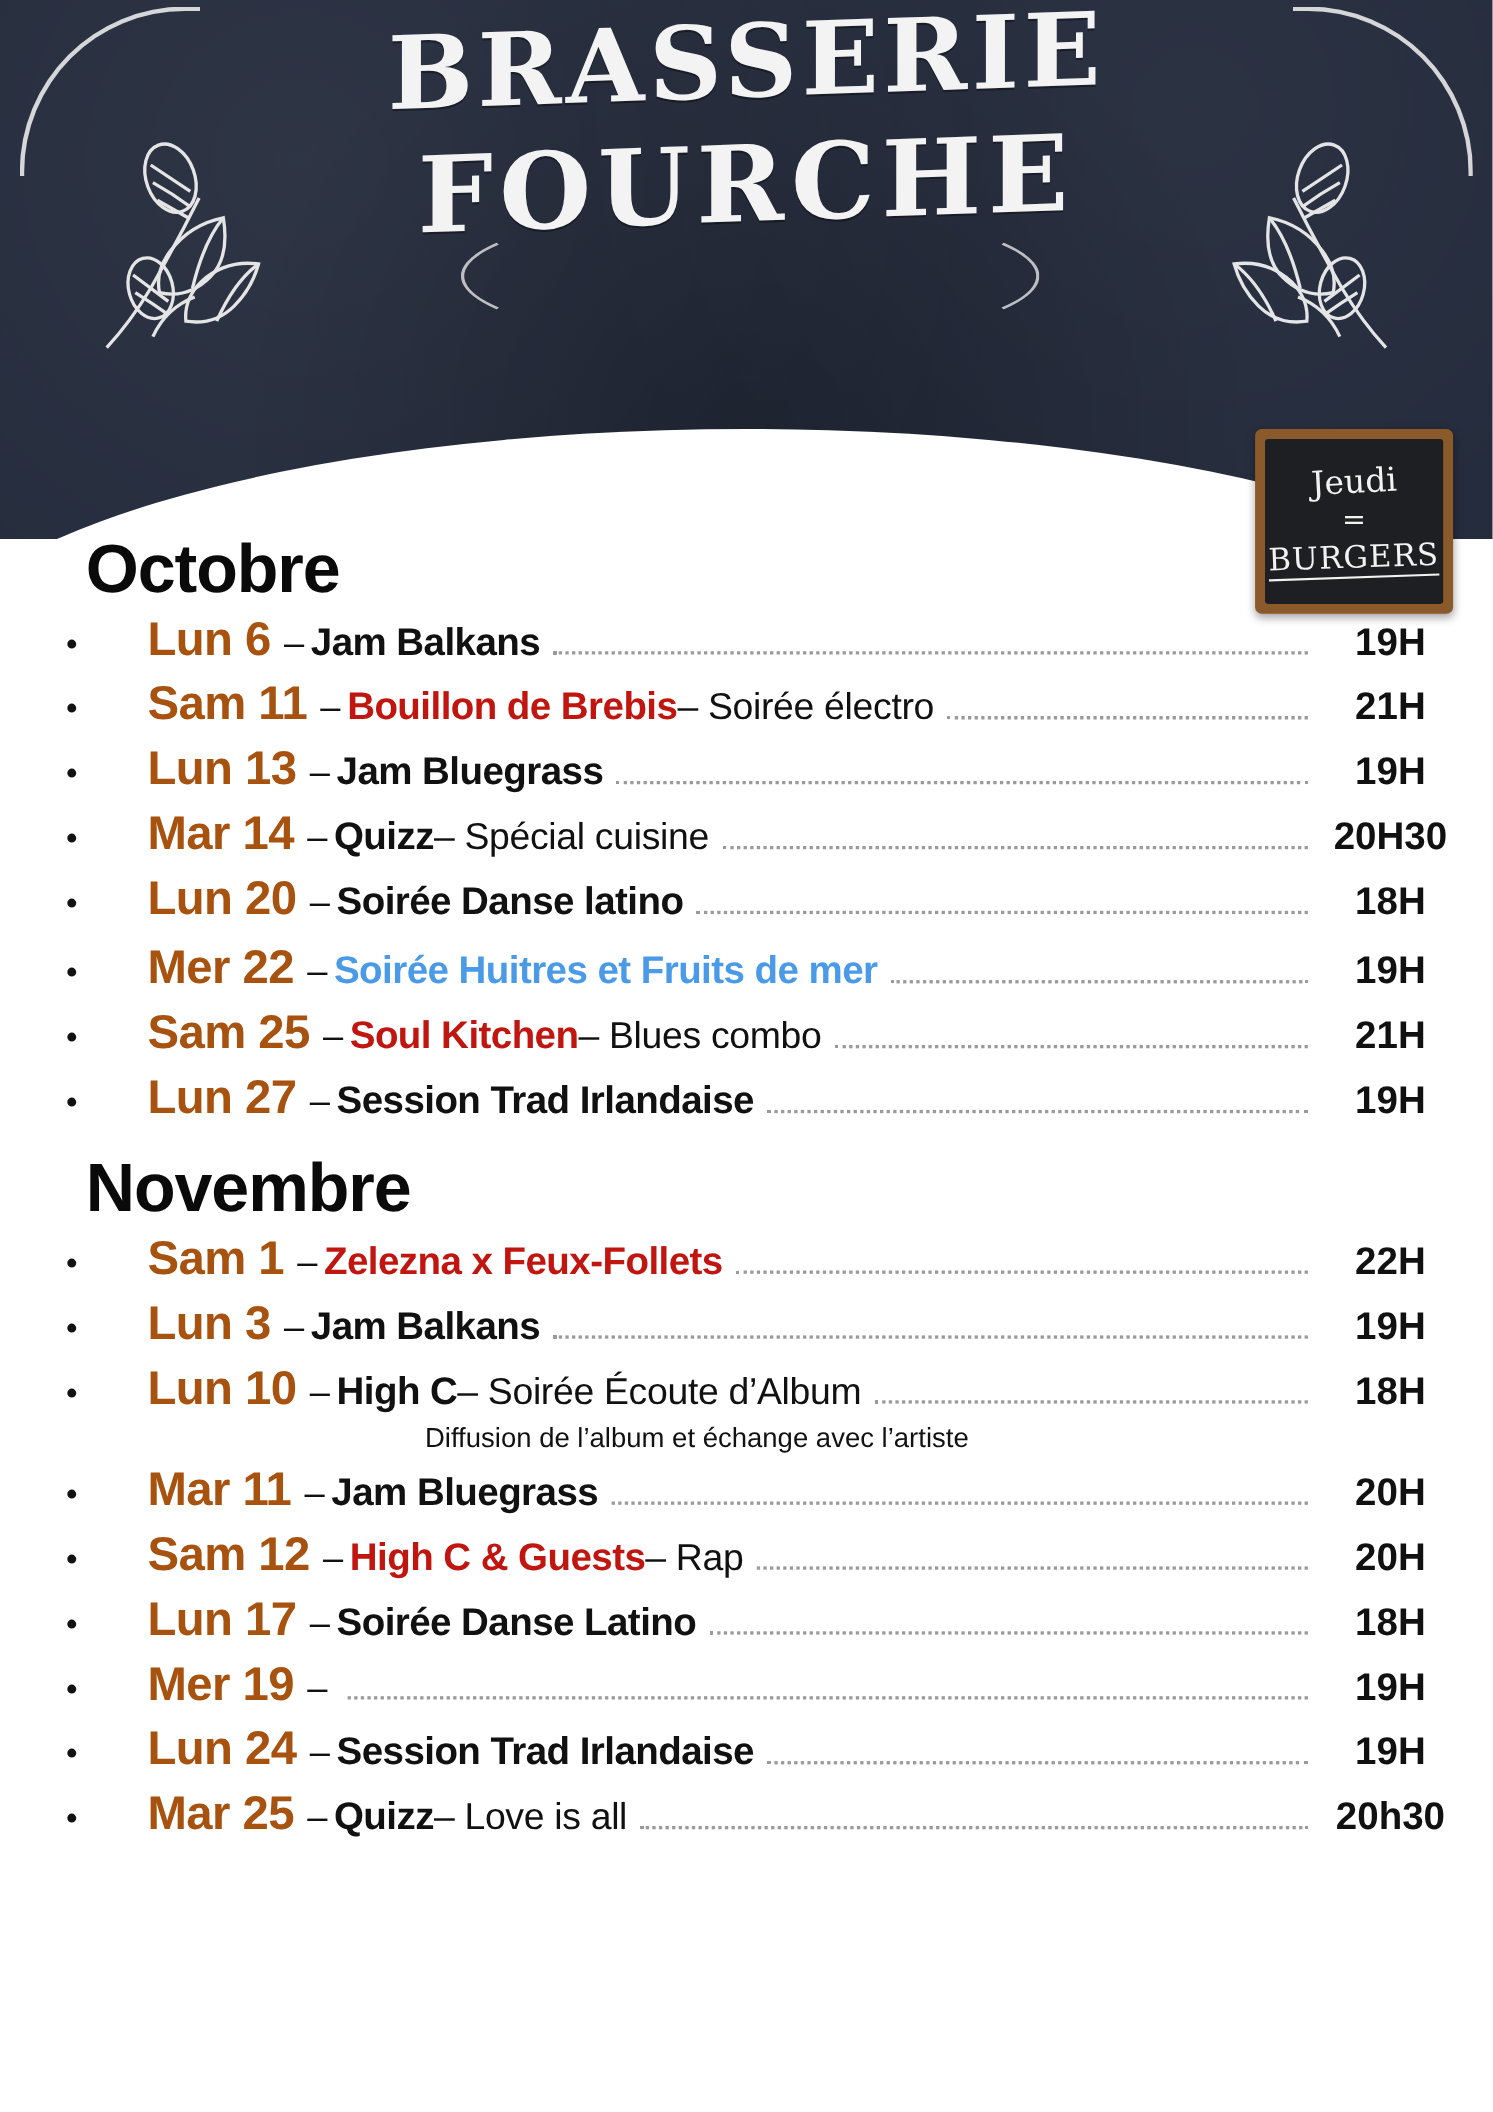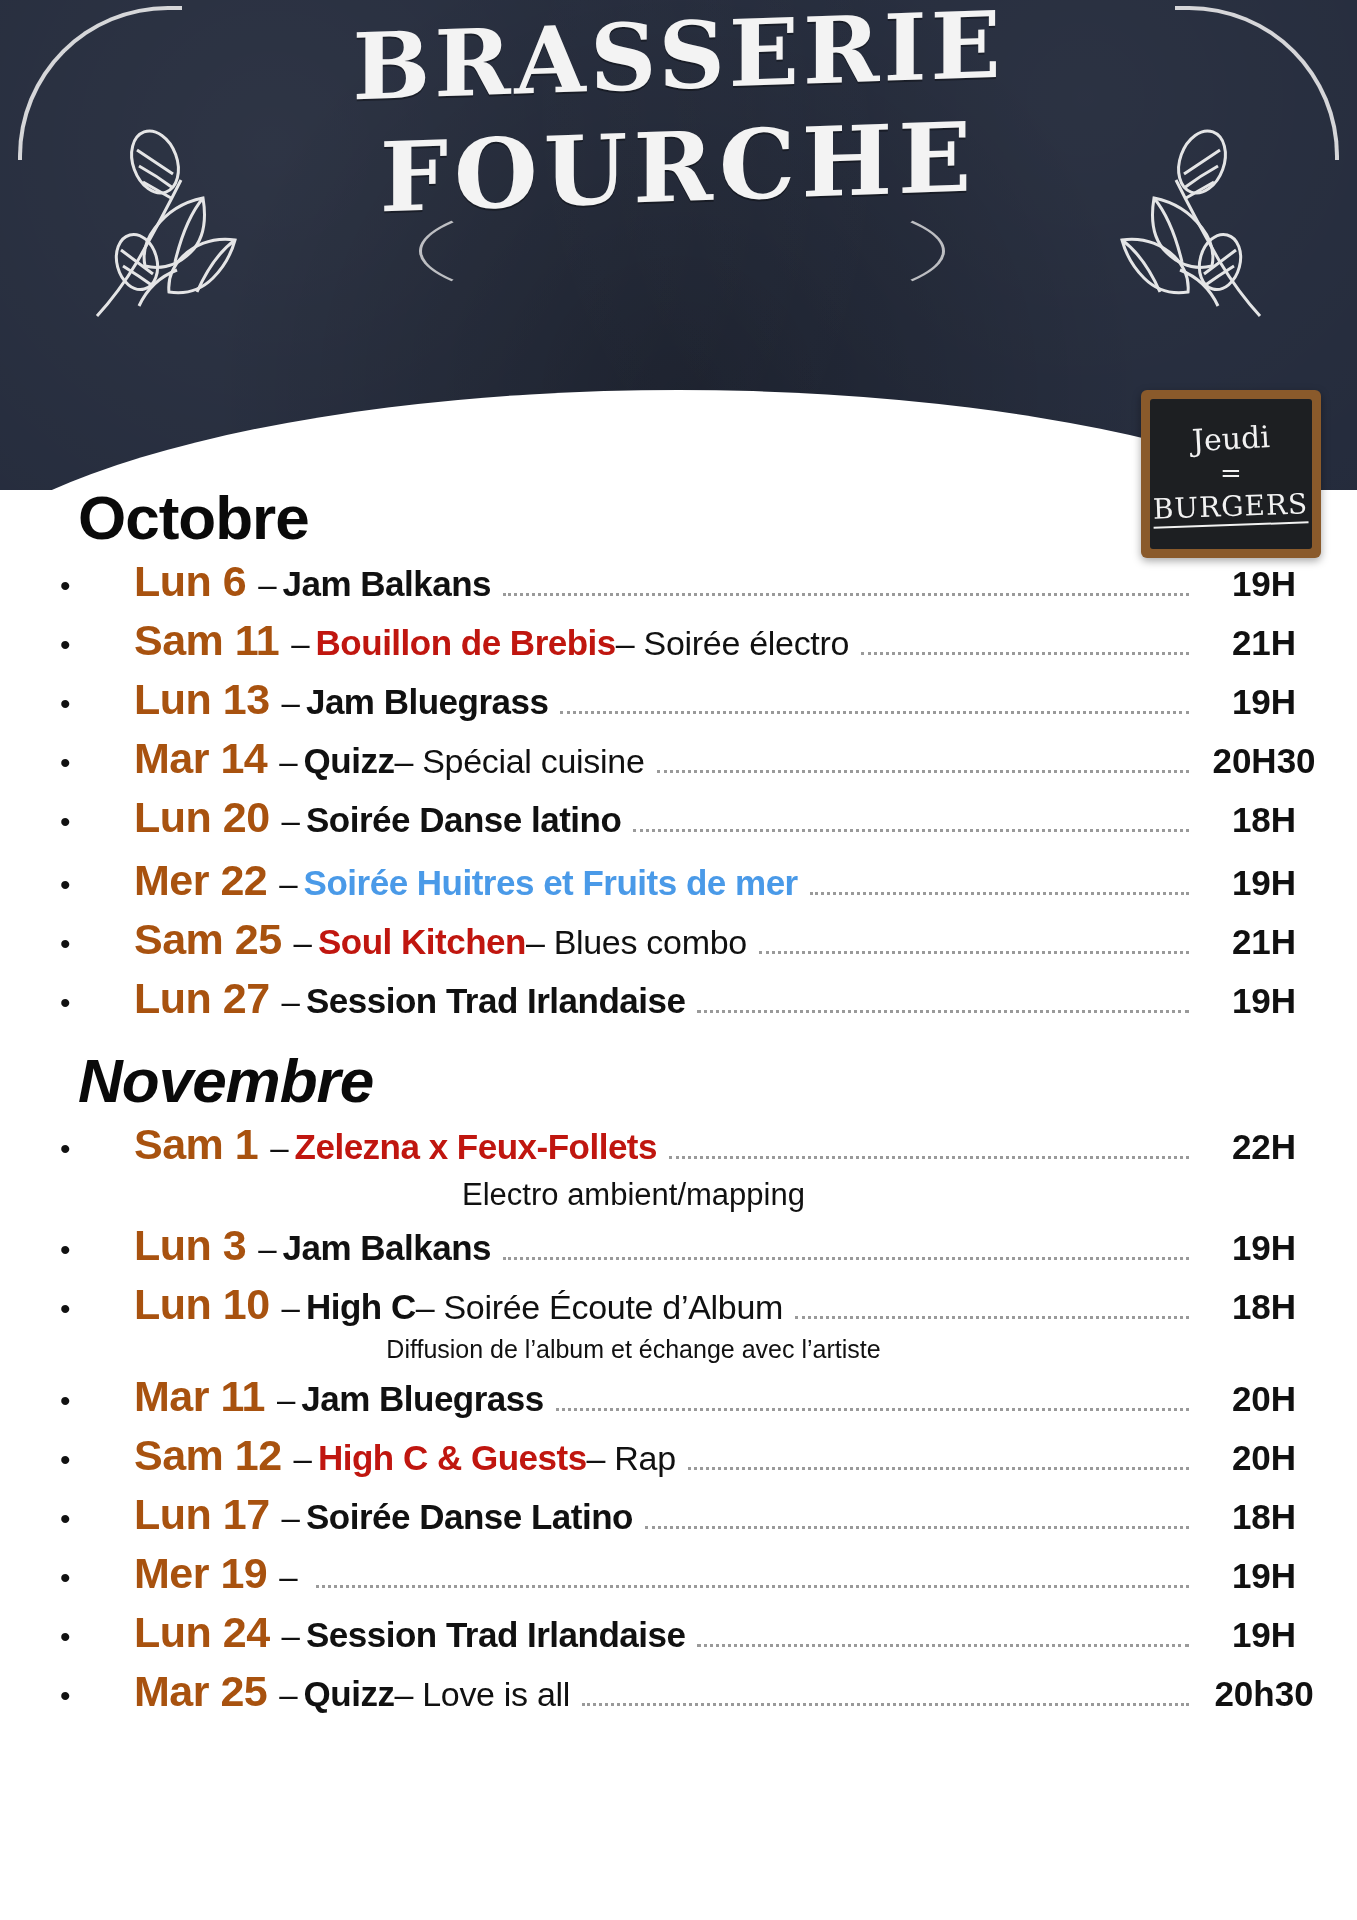--- a/index.html
+++ b/index.html
@@ -164,21 +164,21 @@
     margin-top: -18px;
   }
   .month {
     font-family: "Liberation Sans", sans-serif;
     font-weight: bold;
     font-size: 62px;
     letter-spacing: -1px;
     margin: 10px 0 4px 18px;
     color: #0a0a0a;
   }
-  .month.nov { margin-top: 22px; font-style: italic; }
+  .month.nov { margin-top: 22px; }
 
   ul.events {
     list-style: none;
     margin: 0;
     padding: 0;
   }
   li.event {
     display: flex;
     align-items: baseline;
     margin: 0 0 10px 0;
@@ -390,21 +390,20 @@
 
     <li class="event">
       <span class="bullet">•</span>
       <span class="date">Sam 1</span>
       <span class="dash">–</span>
       <span class="title red">Zelezna x Feux-Follets</span>
       <span class="subtitle"></span>
       <span class="leader"></span>
       <span class="time">22H</span>
     </li>
-    <div class="note">Electro ambient/mapping</div>
 
     <li class="event">
       <span class="bullet">•</span>
       <span class="date">Lun 3</span>
       <span class="dash">–</span>
       <span class="title">Jam Balkans</span>
       <span class="subtitle"></span>
       <span class="leader"></span>
       <span class="time">19H</span>
     </li>

